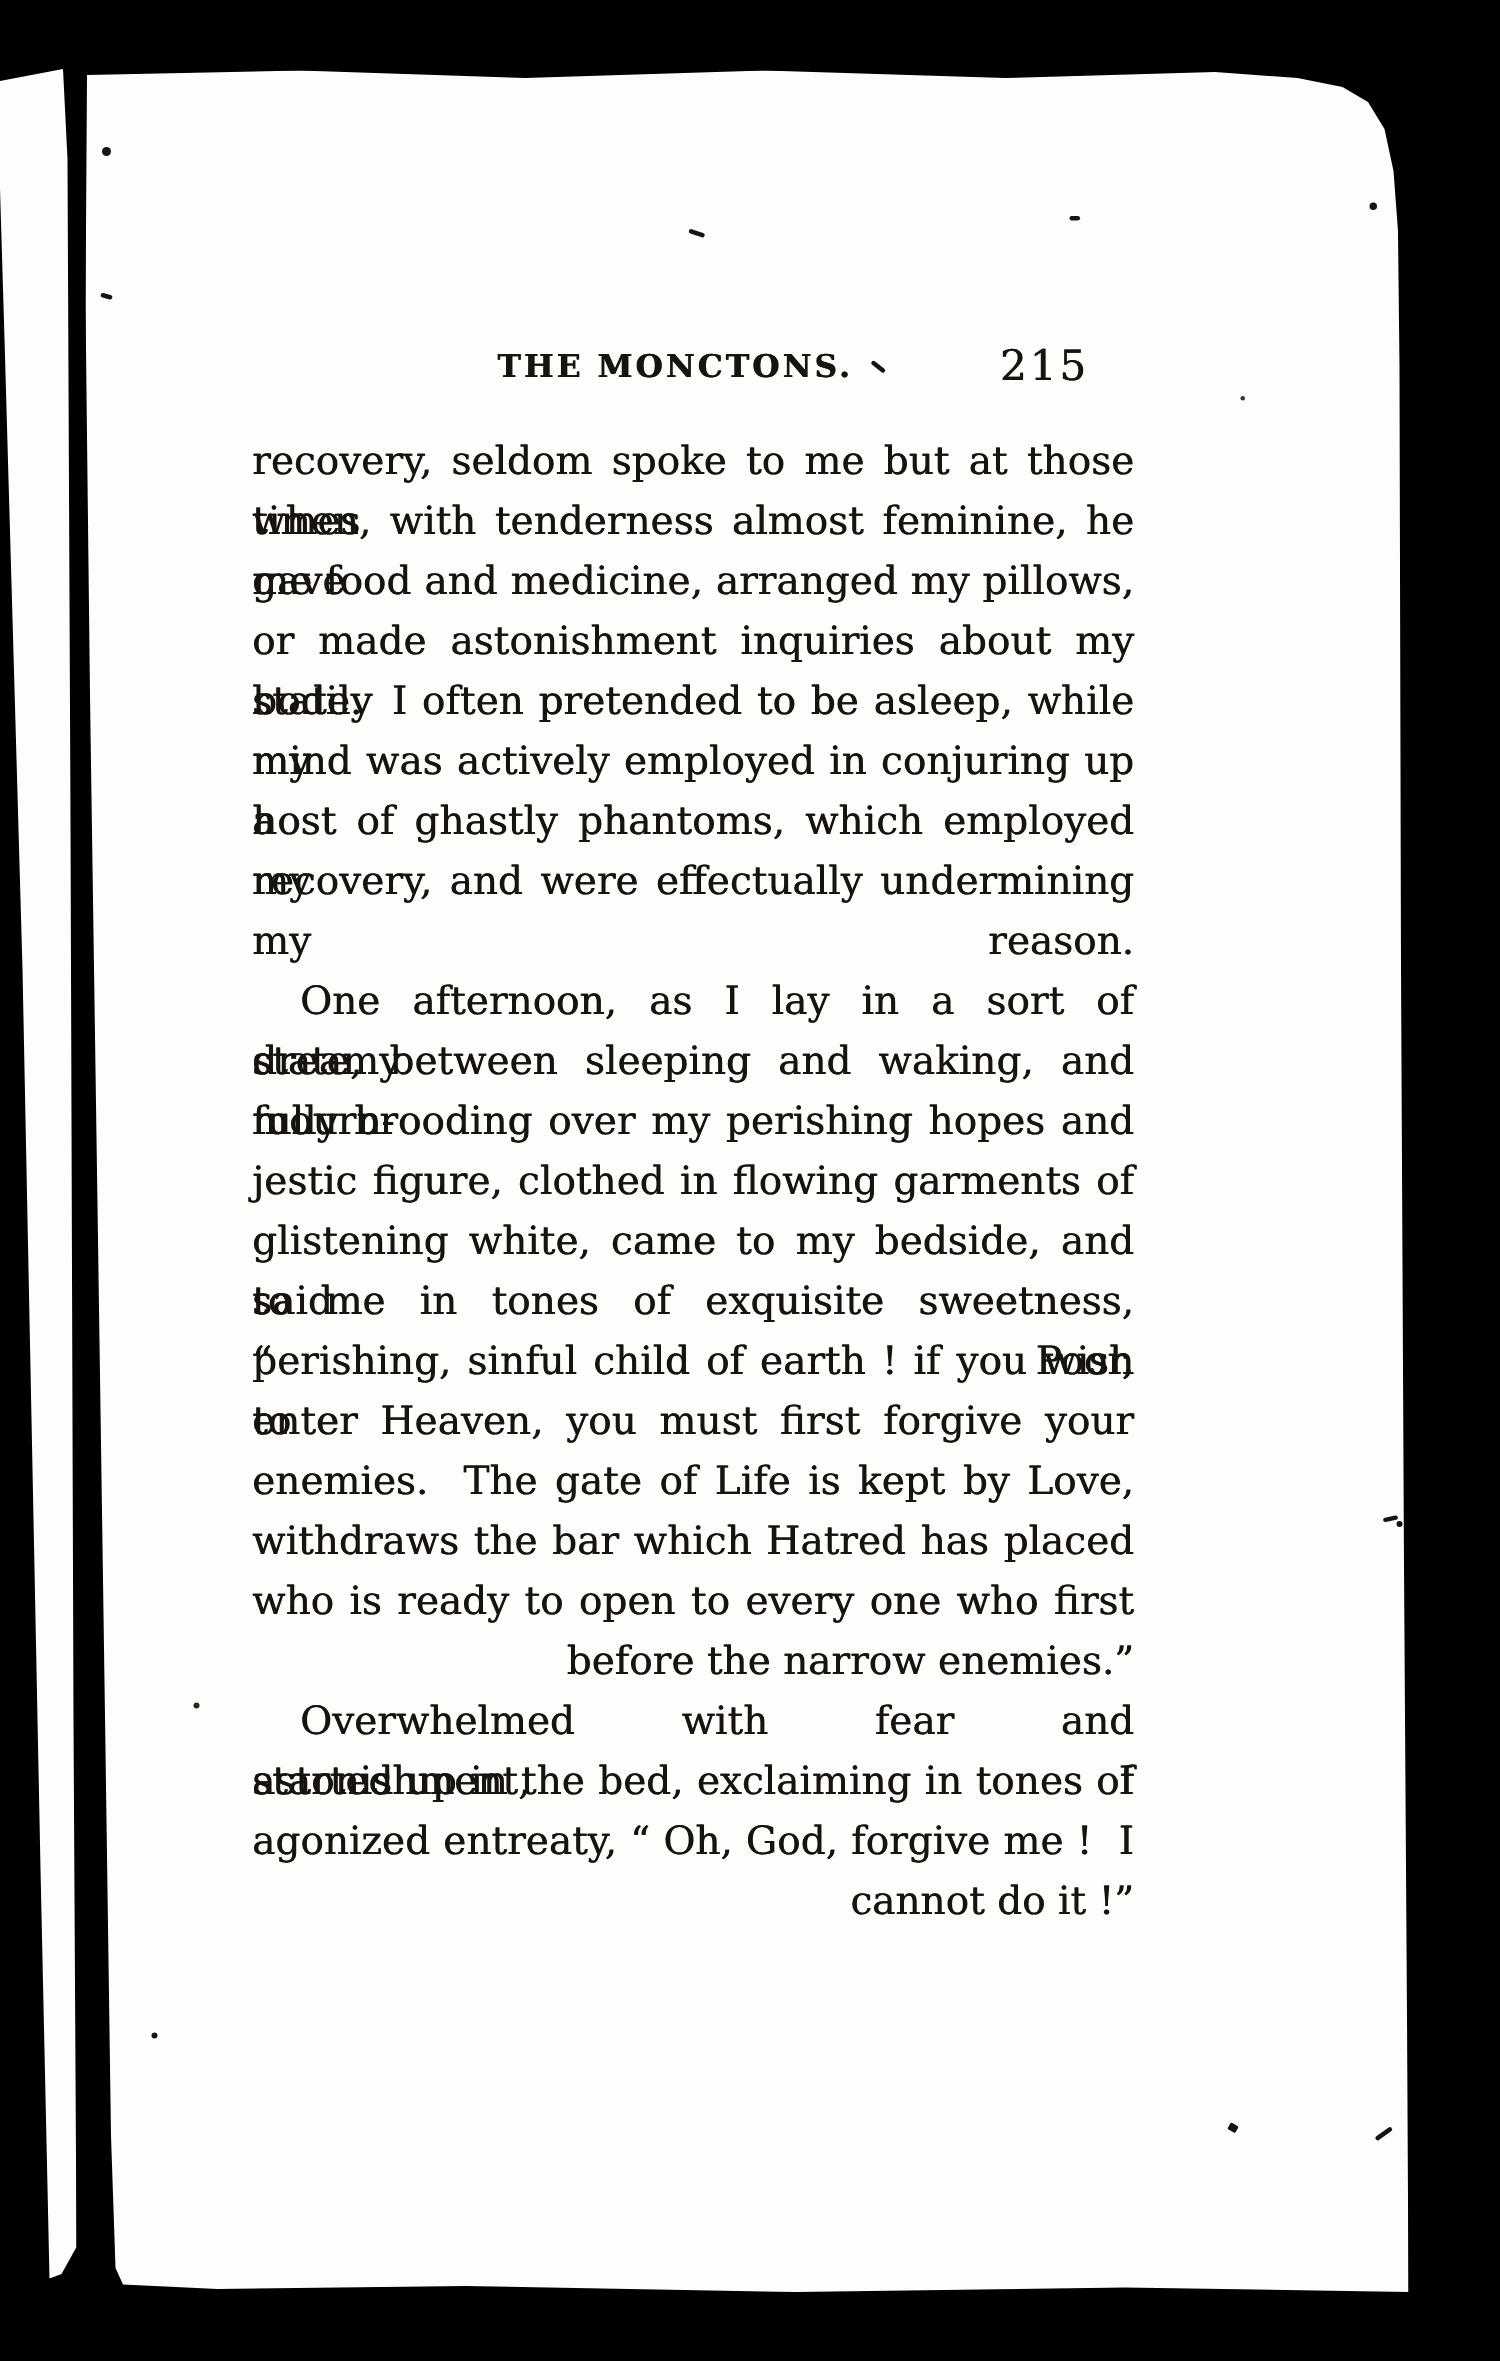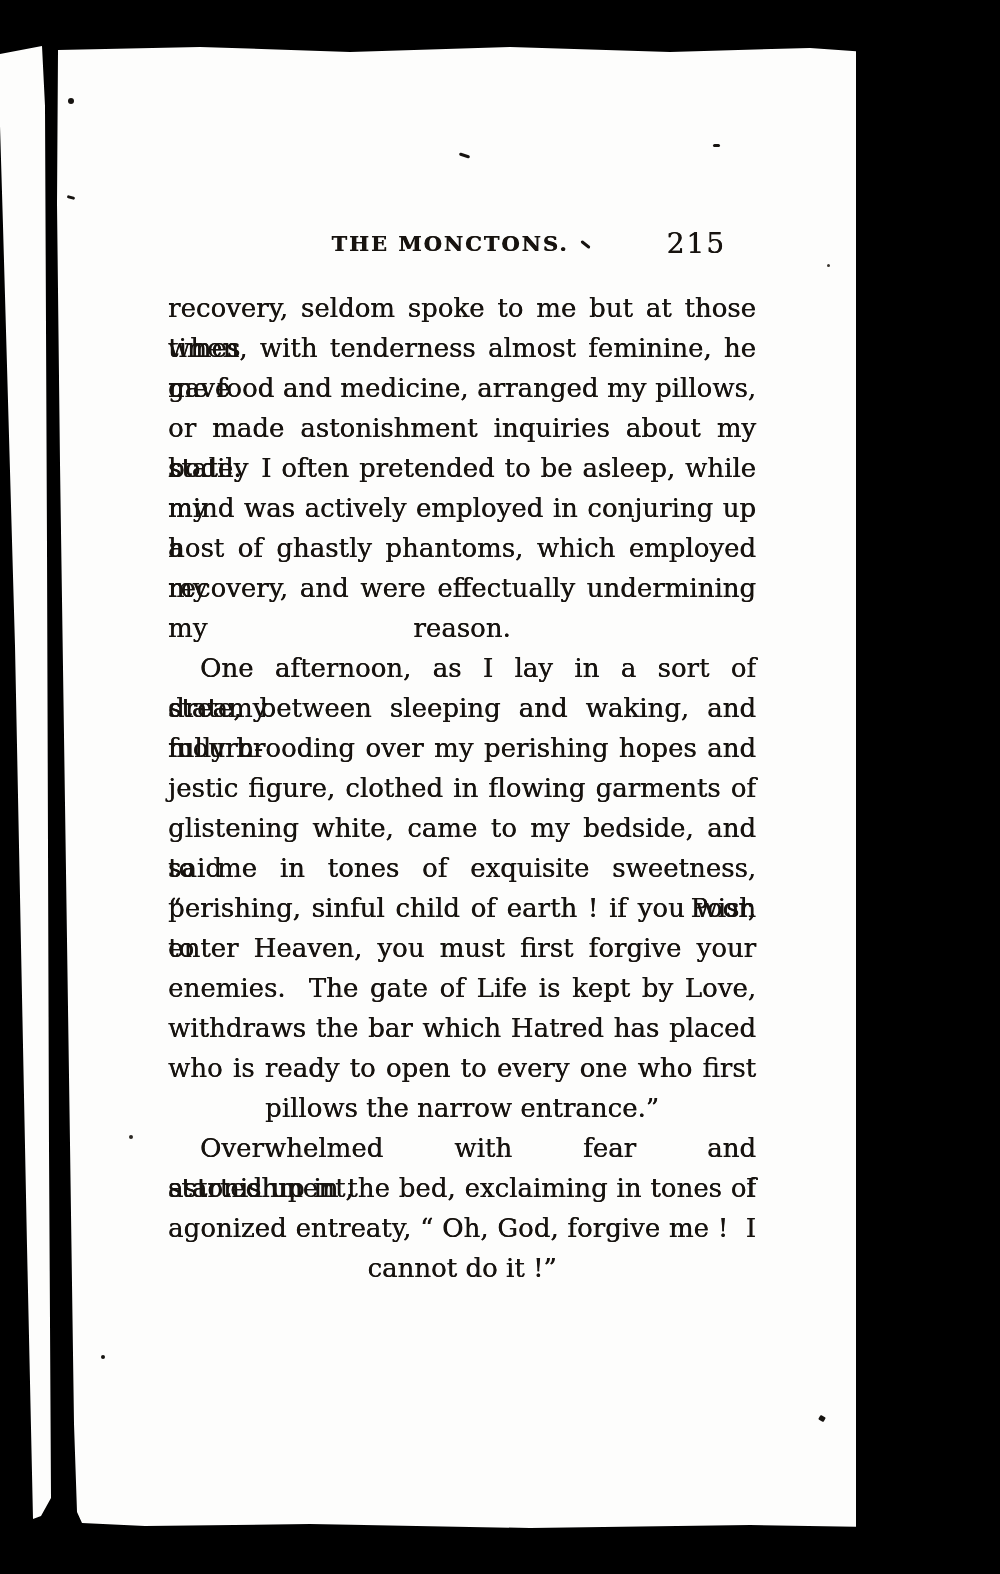--- a/index.html
+++ b/index.html
@@ -1,18 +1,18 @@
 <!DOCTYPE html>
 <html style="--background: #000000; --paper: #fdfdfc; --ink: #17130f;"><head>
 <meta charset="utf-8">
 <style>
   html,body{margin:0;padding:0;background:#000;}
   #canvas{
     position:relative;
-    width:856px;height:1574px;
+    width:1000px;height:1574px;
     background:var(--background,#000);
     overflow:hidden;
     font-family:"DejaVu Serif", serif;
   }
   
   #sliver{
     position:absolute;left:0;top:46px;width:54px;height:1474px;
     background:var(--paper,#fdfdfc);
     clip-path:polygon(0px 8px,42px 0px,45px 60px,47px 500px,49px 1100px,51px 1452px,
                       41px 1470px,33px 1473px,27px 1200px,15px 600px,3px 180px,0px 80px);
@@ -42,21 +42,21 @@
     text-shadow:0.4px 0 0 currentColor;
   }
   #text-block{
     position:absolute;left:168px;top:288px;width:588px;
     color:var(--ink,#17130f);
     font-size:26px;line-height:40px;
     text-shadow:0.35px 0 0 currentColor;
   }
   .line{height:40px;white-space:nowrap;}
   .j{text-align:justify;text-align-last:justify;white-space:normal;}
-  .last{text-align:center;}
+  .last{text-align:right;}
   .indent{text-indent:32px;}
   .speck{position:absolute;display:block;background:#161310;}
   .round{border-radius:50%;}
 </style>
 </head>
 <body>
 
 <div id="canvas">
 
   <div id="sliver"></div>
@@ -98,20 +98,20 @@
     <div class="line j">state, between sleeping and waking, and mourn-</div>
     <div class="line j">fully brooding over my perishing hopes and</div>
     <div class="line j">jestic figure, clothed in flowing garments of</div>
     <div class="line j">glistening white, came to&nbsp;my bedside, and said</div>
     <div class="line j">to me in tones of exquisite sweetness, “&nbsp;Poor,</div>
     <div class="line j">perishing, sinful child of earth&nbsp;! if you wish to</div>
     <div class="line j">enter Heaven, you must first forgive your</div>
     <div class="line j">enemies.&nbsp;&nbsp;The gate of Life is kept by Love,</div>
     <div class="line j">withdraws the bar&nbsp;which&nbsp;Hatred has placed</div>
     <div class="line j">who is ready to open to&nbsp;every one who first</div>
-    <div class="line last">pillows the narrow entrance.”</div>
+    <div class="line last">before the narrow enemies.”</div>
     <div class="line j indent">Overwhelmed with fear and astonishment, I</div>
     <div class="line j">started up in the bed, exclaiming in tones of</div>
     <div class="line j">agonized entreaty, “&nbsp;Oh, God, forgive me&nbsp;!&nbsp;&nbsp;I</div>
     <div class="line last">cannot do it&nbsp;!”</div>
   </div>
 
 </div>
 
 </body></html>

